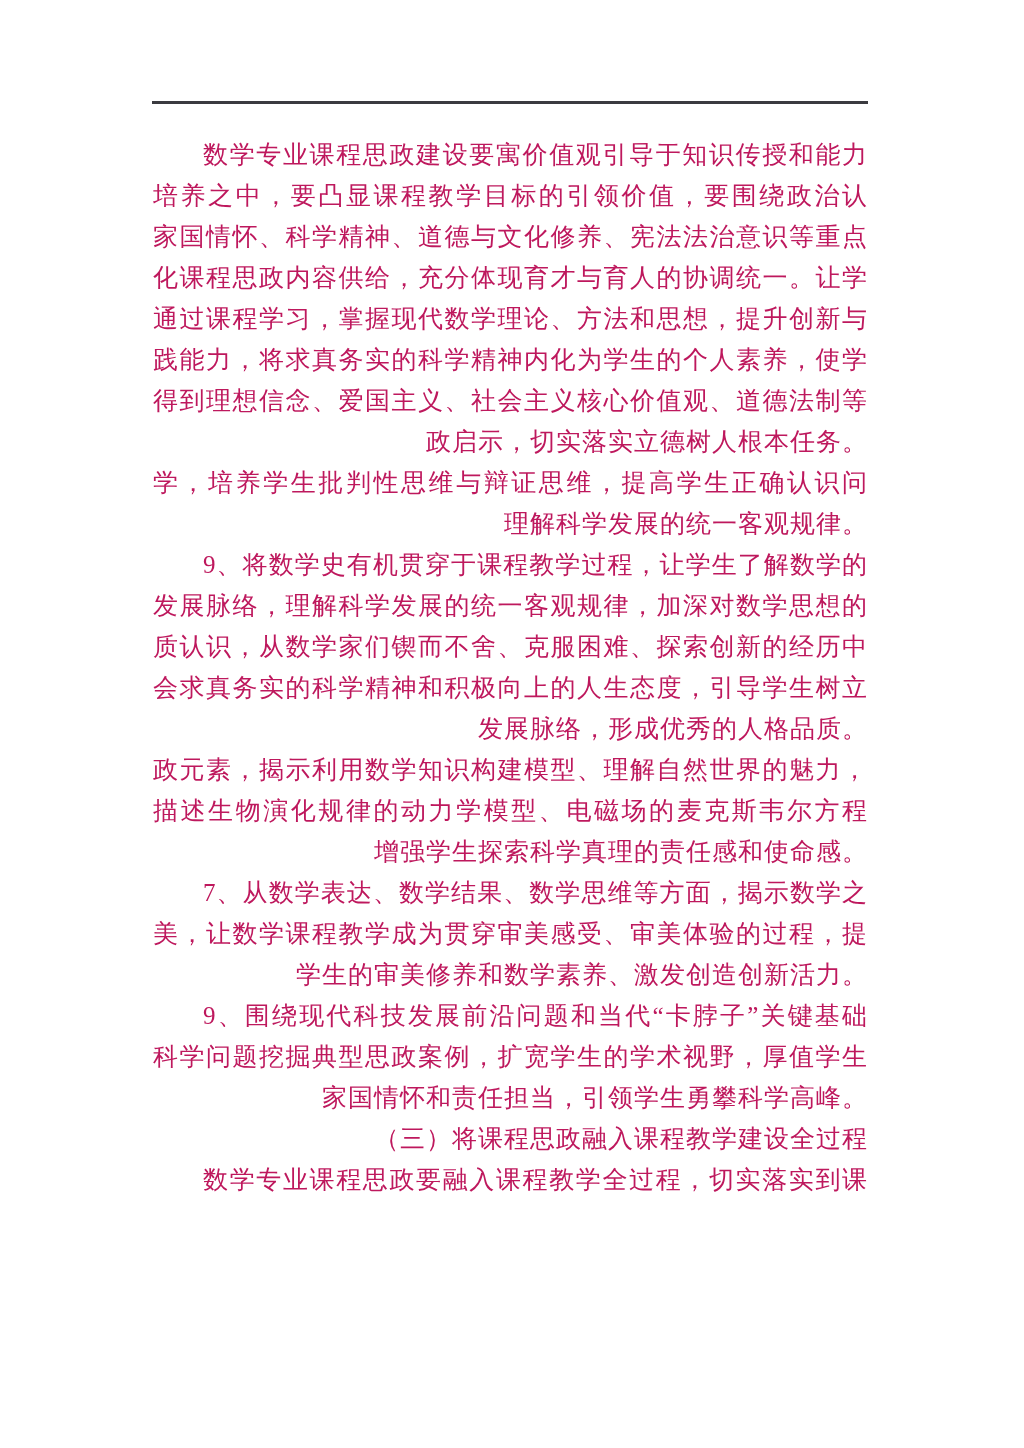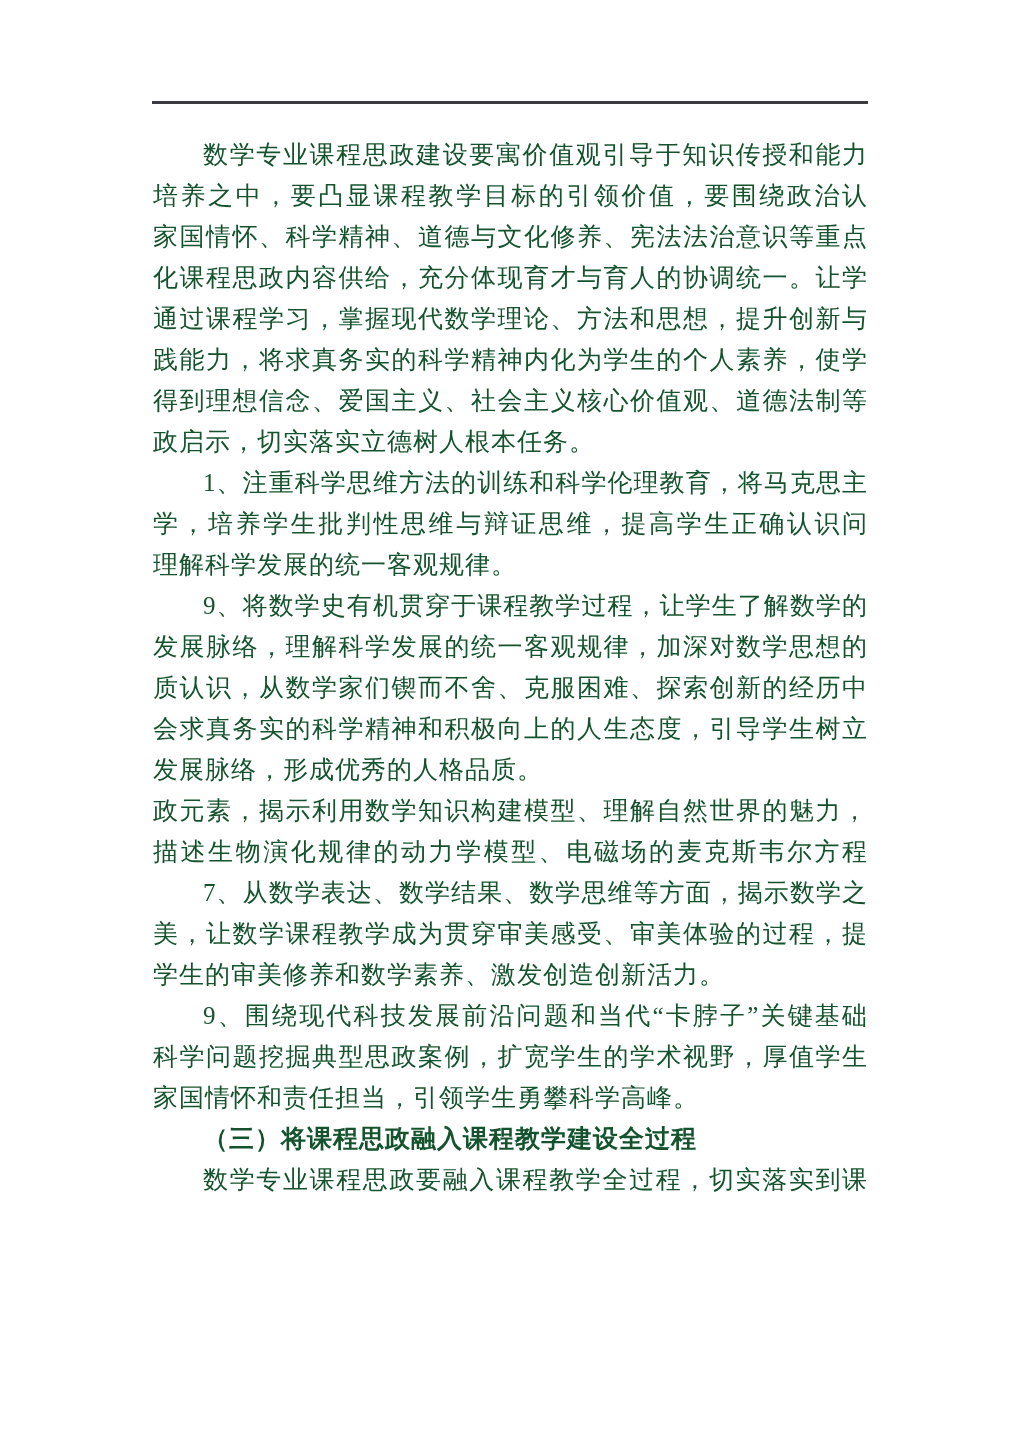--- a/index.html
+++ b/index.html
@@ -31,61 +31,61 @@
     color: #1e1e1e;
     font-size: 25px;
     line-height: 41px;
     letter-spacing: 1px;
   }
   .para { margin: 0; }
   .line {
     height: 41px;
     overflow: hidden;
     white-space: nowrap;
-    text-align: left;
+    text-align: right;
   }
   .line.fill {
     white-space: normal;
     text-align: justify;
     text-align-last: justify;
   }
   .line.first { text-indent: 2em; }
-  .line.heading { font-weight: bold; }
+  .line.heading { font-weight: normal; }
 </style>
 </head>
 <body>
 
 <div class="page" style="background: rgb(255, 255, 255);">
   <div class="header-rule" style="background: rgb(59, 59, 64);"></div>
-  <div class="content" style="color: #14532d;">
+  <div class="content" style="color: #be185d;">
       <div class="para">
         <div class="line first fill">数学专业课程思政建设要寓价值观引导于知识传授和能力</div>
         <div class="line fill">培养之中，要凸显课程教学目标的引领价值，要围绕政治认同、</div>
         <div class="line fill">家国情怀、科学精神、道德与文化修养、宪法法治意识等重点优</div>
         <div class="line fill">化课程思政内容供给，充分体现育才与育人的协调统一。让学生</div>
         <div class="line fill">通过课程学习，掌握现代数学理论、方法和思想，提升创新与实</div>
         <div class="line fill">践能力，将求真务实的科学精神内化为学生的个人素养，使学生</div>
         <div class="line fill">得到理想信念、爱国主义、社会主义核心价值观、道德法制等思</div>
         <div class="line">政启示，切实落实立德树人根本任务。</div>
       </div>
       <div class="para">
-        <div class="line first fill">1、注重科学思维方法的训练和科学伦理教育，将马克思主</div>
         <div class="line fill">学，培养学生批判性思维与辩证思维，提高学生正确认识问题、</div>
         <div class="line">理解科学发展的统一客观规律。</div>
       </div>
       <div class="para">
         <div class="line first fill">9、将数学史有机贯穿于课程教学过程，让学生了解数学的</div>
         <div class="line fill">发展脉络，理解科学发展的统一客观规律，加深对数学思想的本</div>
         <div class="line fill">质认识，从数学家们锲而不舍、克服困难、探索创新的经历中体</div>
         <div class="line fill">会求真务实的科学精神和积极向上的人生态度，引导学生树立正</div>
         <div class="line">发展脉络，形成优秀的人格品质。</div>
       </div>
       <div class="para">
         <div class="line fill">政元素，揭示利用数学知识构建模型、理解自然世界的魅力，如</div>
         <div class="line fill">描述生物演化规律的动力学模型、电磁场的麦克斯韦尔方程等，</div>
+        <div class="line">增强学生探索科学真理的责任感和使命感。</div>
       </div>
       <div class="para">
         <div class="line first fill">7、从数学表达、数学结果、数学思维等方面，揭示数学之</div>
         <div class="line fill">美，让数学课程教学成为贯穿审美感受、审美体验的过程，提升</div>
         <div class="line">学生的审美修养和数学素养、激发创造创新活力。</div>
       </div>
       <div class="para">
         <div class="line first fill">9、围绕现代科技发展前沿问题和当代“卡脖子”关键基础</div>
         <div class="line fill">科学问题挖掘典型思政案例，扩宽学生的学术视野，厚值学生的</div>
         <div class="line">家国情怀和责任担当，引领学生勇攀科学高峰。</div>

